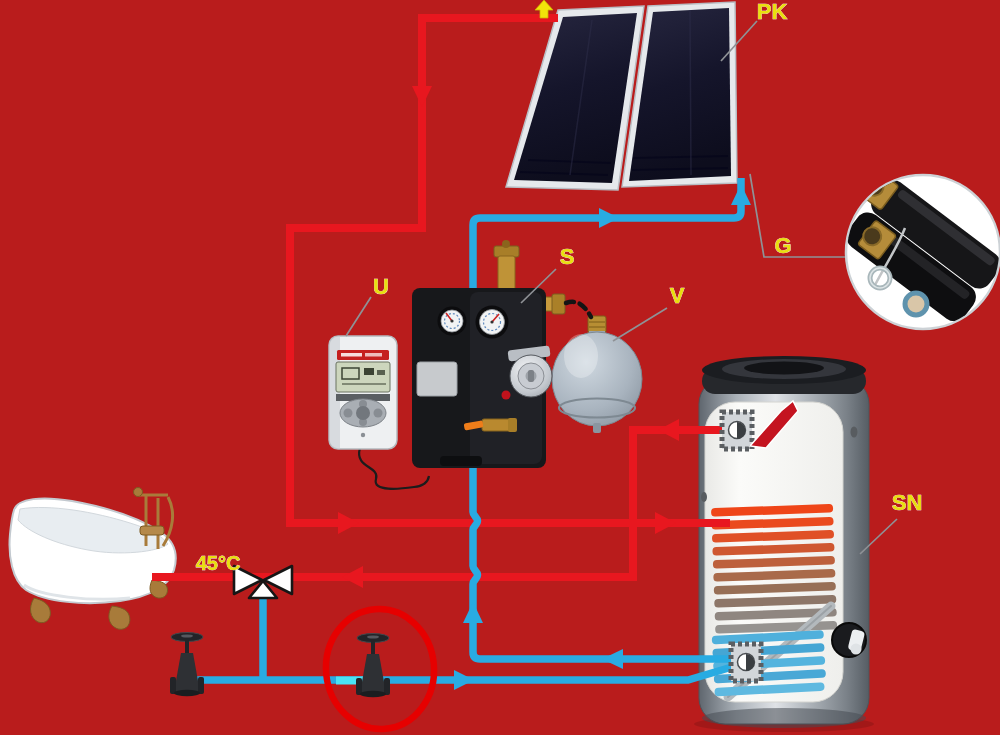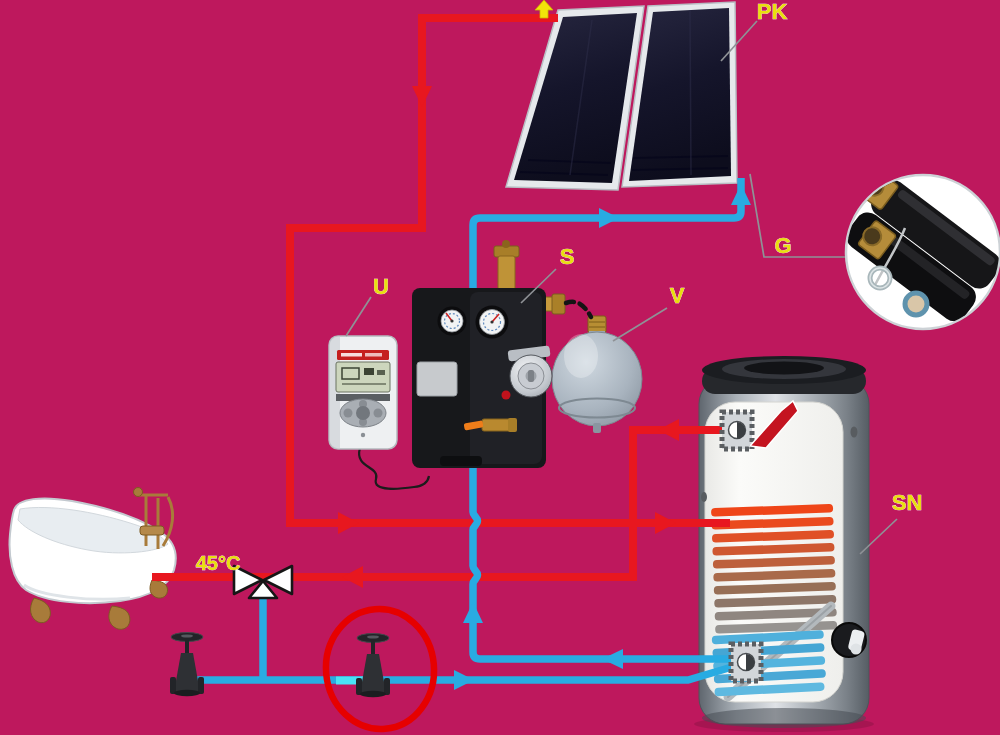--- a/index.html
+++ b/index.html
@@ -1,16 +1,16 @@
 <!DOCTYPE html>
 <html><head>
 <meta charset="utf-8">
 <style>
   html,body{margin:0;padding:0;background:#ffffff;}
-  .stage{position:relative;width:1000px;height:735px;background:#be185d;overflow:hidden;
+  .stage{position:relative;width:1000px;height:735px;background:#b91c1c;overflow:hidden;
          font-family:"Liberation Sans",sans-serif;}
   svg{display:block}
   .lbl{fill:#e9e00e;font-family:"Liberation Sans",sans-serif;font-weight:bold;font-size:22px;
        paint-order:stroke;stroke:#ffffff;stroke-width:0.6px;text-anchor:middle;}
   .lbl-temp{font-size:20px;}
   .leader{stroke:#8f9296;stroke-width:1.7;fill:none;}
 </style>
 </head>
 <body>
 

